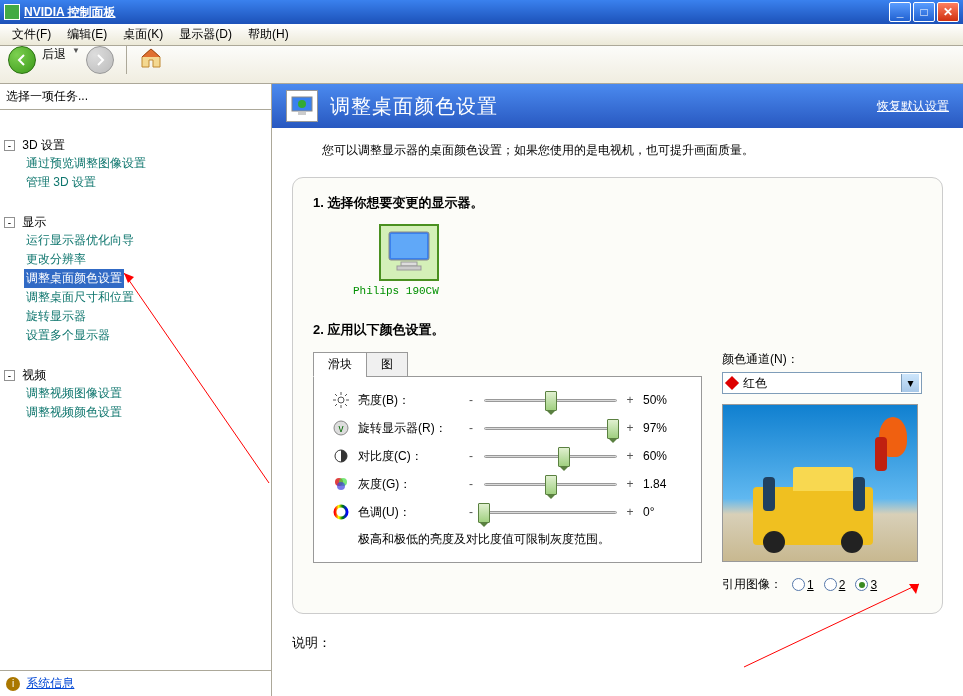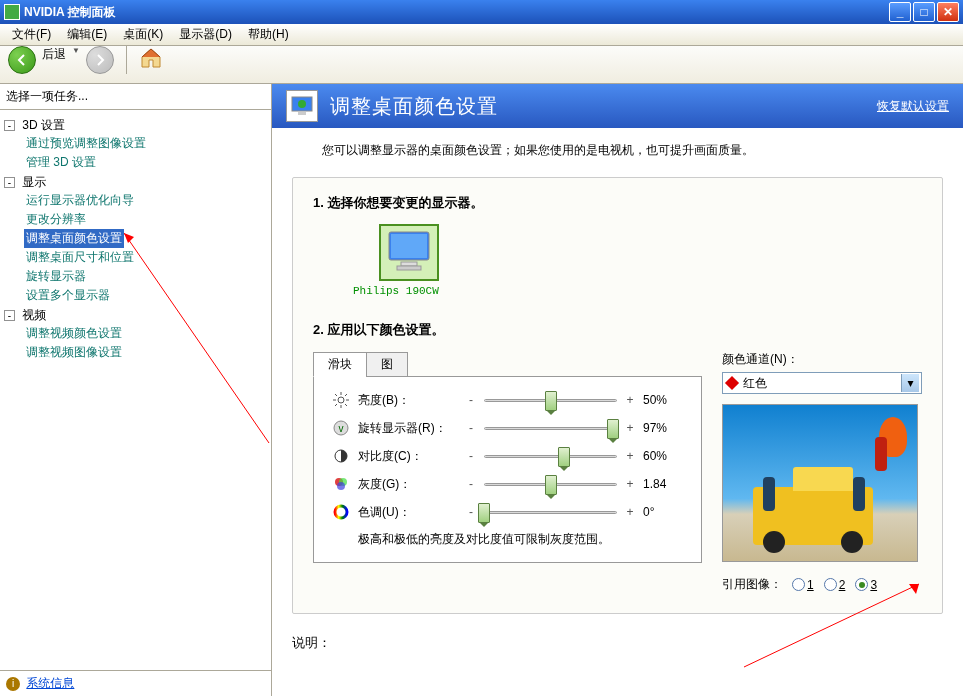--- a/index.html
+++ b/index.html
@@ -1,60 +1,60 @@
 <!DOCTYPE html>
 <html><head>
   <meta charset="utf-8">
   <style>
     * { margin: 0; padding: 0; box-sizing: border-box; }
     body { font-family: "SimSun", "宋体", sans-serif; font-size: 12px; background: #ece9d8; width: 963px; height: 696px; overflow: hidden; }
     
     .titlebar { height: 24px; background: linear-gradient(to bottom, #3a81ee, #1c51b8); color: white; display: flex; align-items: center; padding: 0 4px; font-weight: bold; }
     .titlebar-icon { width: 16px; height: 16px; background: #4a4; margin-right: 4px; border: 1px solid #fff; }
-    .titlebar-text { flex: 1; }
+    .titlebar-text { flex: 1; text-decoration: underline; }
     .titlebar-buttons { display: flex; gap: 2px; }
     .titlebar-btn { width: 22px; height: 20px; display: flex; align-items: center; justify-content: center; font-family: Arial; font-size: 12px; font-weight: bold; border: 1px solid #fff; border-radius: 2px; }
     .btn-min, .btn-max { background: linear-gradient(#5a9dff, #2060d0); color: white; }
     .btn-close { background: linear-gradient(#ff8060, #d03010); color: white; }
     
     .menubar { height: 22px; background: linear-gradient(#fff, #ece9d8); border-bottom: 1px solid #aca899; display: flex; align-items: center; padding-left: 4px; }
     .menu-item { padding: 2px 8px; cursor: pointer; }
     
     .toolbar { height: 38px; background: linear-gradient(#fcfcfa, #f0ede0); border-bottom: 1px solid #aca899; display: flex; padding-left: 8px; gap: 6px; }
     .nav-btn { width: 28px; height: 28px; border-radius: 50%; display: flex; align-items: center; justify-content: center; font-size: 16px; color: white; }
     .nav-back-enabled { background: radial-gradient(circle at 30% 30%, #7cd050, #3a9818); border: 1px solid #2a7010; }
     .nav-fwd-disabled { background: radial-gradient(circle at 30% 30%, #ddd, #bbb); border: 1px solid #999; }
     .toolbar-sep { width: 1px; height: 28px; background: #aca899; margin: 0 6px; }
     .home-icon { width: 24px; height: 24px; }
     
     .body-area { display: flex; height: calc(100% - 84px); }
     
     .sidebar { width: 272px; background: white; border-right: 1px solid #aca899; display: flex; flex-direction: column; }
     .sidebar-title { padding: 4px 6px; font-size: 12px; background: white; border-bottom: 1px solid #aca899; }
     .tree { flex: 1; padding: 6px 4px; overflow: auto; }
-    .tree-node { padding: 1px 0; }
+    .tree-node { padding: 1px 0; margin-top: 20px; }
     .tree-toggle { display: inline-block; width: 11px; height: 11px; border: 1px solid #919191; text-align: center; line-height: 9px; font-size: 10px; margin-right: 4px; cursor: pointer; vertical-align: middle; background: white; }
     .tree-label { color: #000; }
     .tree-children { padding-left: 20px; }
     .tree-link { color: #0f766e; cursor: pointer; padding: 1px 2px; display: inline-block; }
     .tree-link.selected { background: #316ac5; color: white; }
     .sidebar-bottom { border-top: 1px solid #aca899; padding: 4px 6px; }
     .sysinfo { color: #0046d5; text-decoration: underline; cursor: pointer; }
     .sysinfo-icon { display: inline-block; width: 14px; height: 14px; background: #aa7700; border-radius: 50%; vertical-align: middle; margin-right: 3px; color: white; text-align: center; line-height: 14px; font-size: 10px; }
     
     .content { flex: 1; background: white; overflow: auto; }
     .content-header { height: 44px; background: linear-gradient(to bottom, #4b8aef, #2858c0); display: flex; align-items: center; padding: 0 14px; color: white; }
     .content-header-icon { width: 32px; height: 32px; background: #fff; border: 1px solid #999; margin-right: 12px; display: flex; align-items: center; justify-content: center; }
     .content-header-title { font-size: 20px; flex: 1; letter-spacing: 1px; }
     .restore-link { color: white; font-size: 12px; text-decoration: underline; cursor: pointer; }
     
     .content-body { padding: 14px 20px; }
     .desc-text { margin: 0 0 18px 30px; font-size: 12px; }
     
-    .section-box { border: 1px solid #ccc; border-radius: 2px; background: #fcfcf8; padding: 16px 20px 20px; margin-bottom: 18px; position: relative; }
+    .section-box { border: 1px solid #ccc; border-radius: 11px; background: #fcfcf8; padding: 16px 20px 20px; margin-bottom: 18px; position: relative; }
     .step-line { font-weight: bold; margin-bottom: 12px; font-size: 13px; }
     
     .monitor-item { display: inline-block; text-align: right; margin-left: 40px; }
     .monitor-sel { border: 2px solid #4a9020; padding: 4px; background: #d4f0b8; display: inline-block; }
     .monitor-icon { width: 48px; height: 42px; }
     .monitor-name { color: #009000; font-family: "Courier New"; font-size: 11px; margin-top: 4px; }
     
     .step2 { display: flex; gap: 20px; align-items: flex-start; }
     .sliders-col { flex: 1; }
     .right-col { width: 200px; }
@@ -172,22 +172,22 @@
           <div><span class="tree-link">调整桌面尺寸和位置</span></div>
           <div><span class="tree-link">旋转显示器</span></div>
           <div><span class="tree-link">设置多个显示器</span></div>
         </div>
       </div>
 
       <div class="tree-node">
         <span class="tree-toggle">-</span>
         <span class="tree-label">视频</span>
         <div class="tree-children">
+          <div><span class="tree-link">调整视频图像设置</span></div>
           <div><span class="tree-link">调整视频颜色设置</span></div>
-          <div><span class="tree-link">调整视频图像设置</span></div>
         </div>
       </div>
 
     </div>
     <div class="sidebar-bottom">
       <span class="sysinfo-icon">i</span>
       <span class="sysinfo">系统信息</span>
     </div>
   </div>
 

